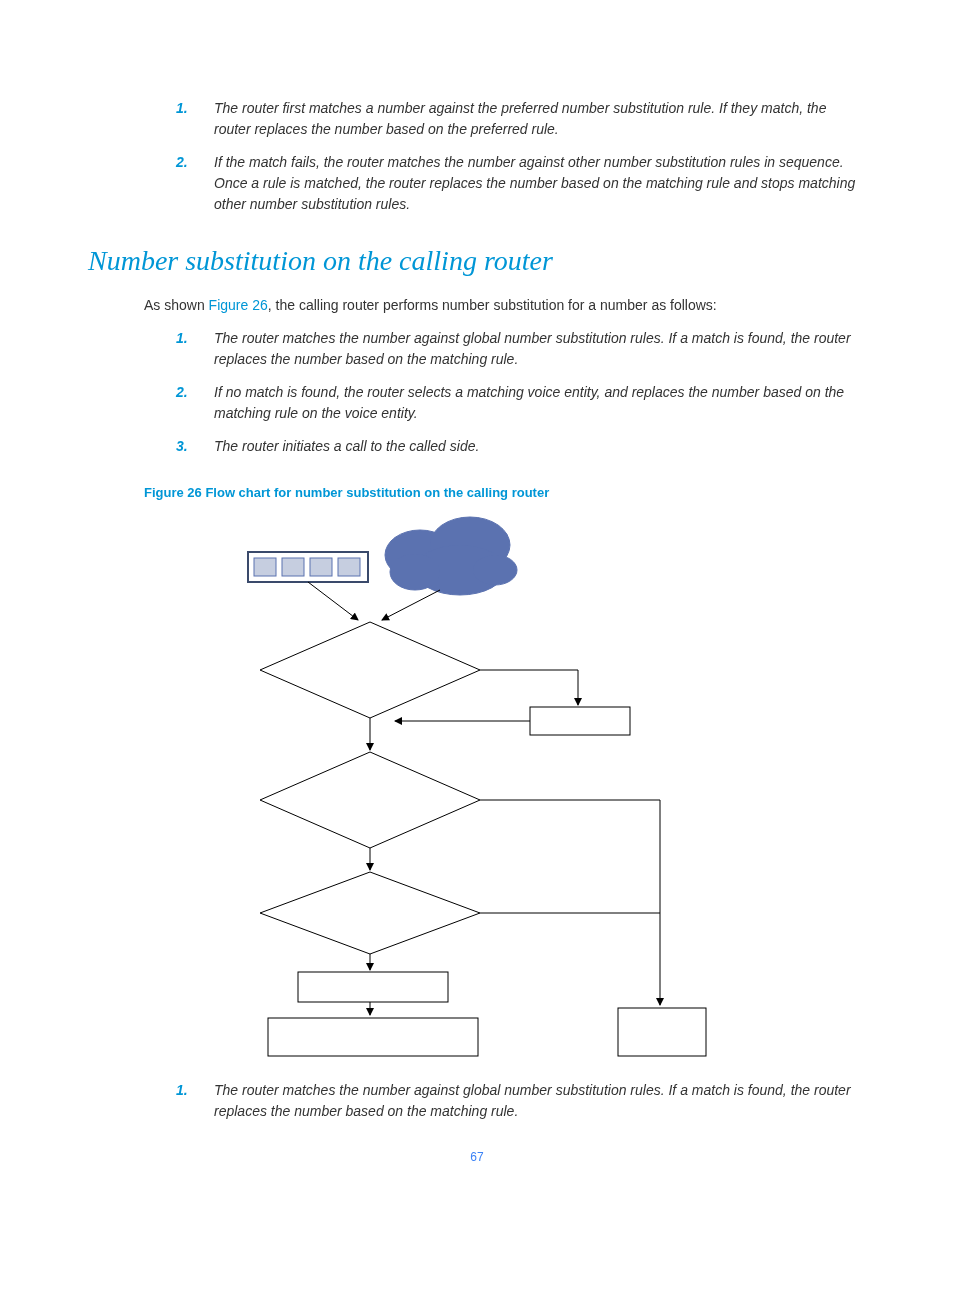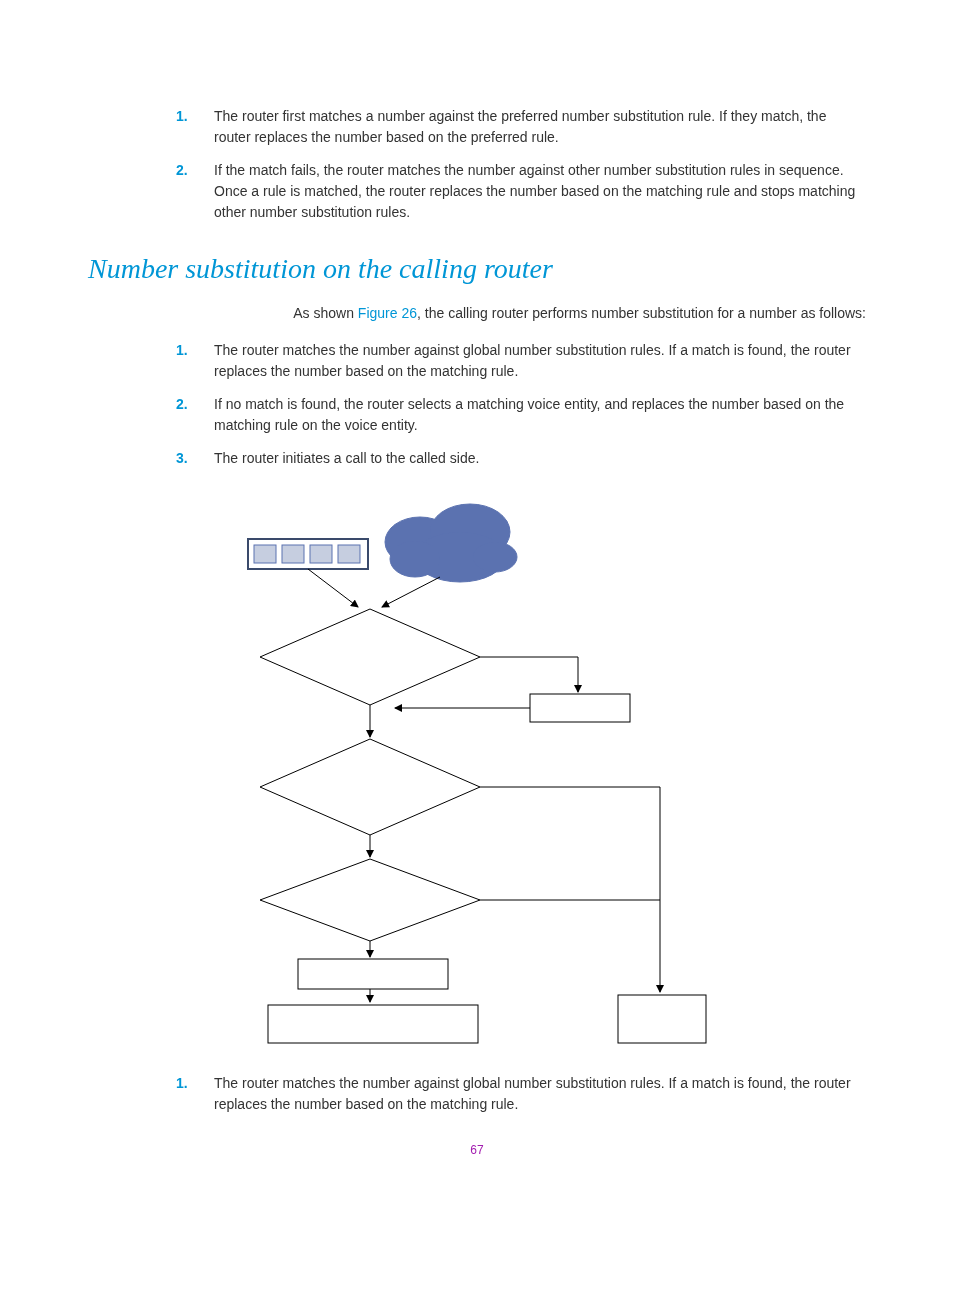--- a/index.html
+++ b/index.html
@@ -11,24 +11,25 @@
     background: #fff;
   }
   .page {
     width: 954px;
     min-height: 1296px;
     box-sizing: border-box;
     padding: 90px 88px 40px 88px;
     position: relative;
   }
   .ol-top {
-    margin: 16px 0 28px 0;
+    margin: 8px 0 28px 0;
     padding: 0 0 0 88px;
     list-style: none;
     counter-reset: item;
+    font-style: italic;
   }
   .ol-top li {
     counter-increment: item;
     position: relative;
     padding-left: 38px;
     margin-bottom: 12px;
     line-height: 1.5;
   }
   .ol-top li::before {
     content: counter(item) ".";
@@ -41,41 +42,40 @@
     font-family: Georgia, "Times New Roman", serif;
     font-weight: 300;
     font-size: 28px;
     color: #0096d6;
     margin: 30px 0 18px 0;
     font-style: italic;
   }
   .intro {
     margin: 16px 0 12px 56px;
     line-height: 1.5;
-    text-align: right;
   }
   .intro .link {
     color: #0096d6;
   }
   .figcap {
     font-weight: bold;
     color: #0096d6;
     margin: 14px 0 10px 56px;
     font-size: 13px;
   }
   .flowchart {
     margin: 0 0 10px 72px;
     width: 600px;
     height: 560px;
   }
   .pagenum {
     text-align: center;
     font-size: 12px;
     margin-top: 24px;
-    color: #a21caf;
+    color: #3b82f6;
   }
 </style>
 </head>
 <body>
 
 <div class="page">
 
   <ol class="ol-top">
     <li>The router first matches a number against the preferred number substitution rule. If they match, the router replaces the number based on the preferred rule.</li>
     <li>If the match fails, the router matches the number against other number substitution rules in sequence. Once a rule is matched, the router replaces the number based on the matching rule and stops matching other number substitution rules.</li>
@@ -86,20 +86,21 @@
   <p class="intro">
     <span>As shown </span><span class="link">Figure 26</span><span>, the calling router performs number substitution for a number as follows:</span>
   </p>
 
   <ol class="ol-top">
     <li>The router matches the number against global number substitution rules. If a match is found, the router replaces the number based on the matching rule.</li>
     <li>If no match is found, the router selects a matching voice entity, and replaces the number based on the matching rule on the voice entity.</li>
     <li>The router initiates a call to the called side.</li>
   </ol>
 
+  <div class="figcap">Figure 26 Flow chart for number substitution on the calling router</div>
 
   <div class="flowchart">
     <svg viewBox="0 0 600 560" width="600" height="560">
       <defs>
         <marker id="arrow" markerWidth="8" markerHeight="8" refX="7" refY="4" orient="auto">
           <path d="M0,0 L8,4 L0,8 Z" fill="#000"></path>
         </marker>
       </defs>
 
       <g fill="#5b72b0" stroke="#5b72b0">

